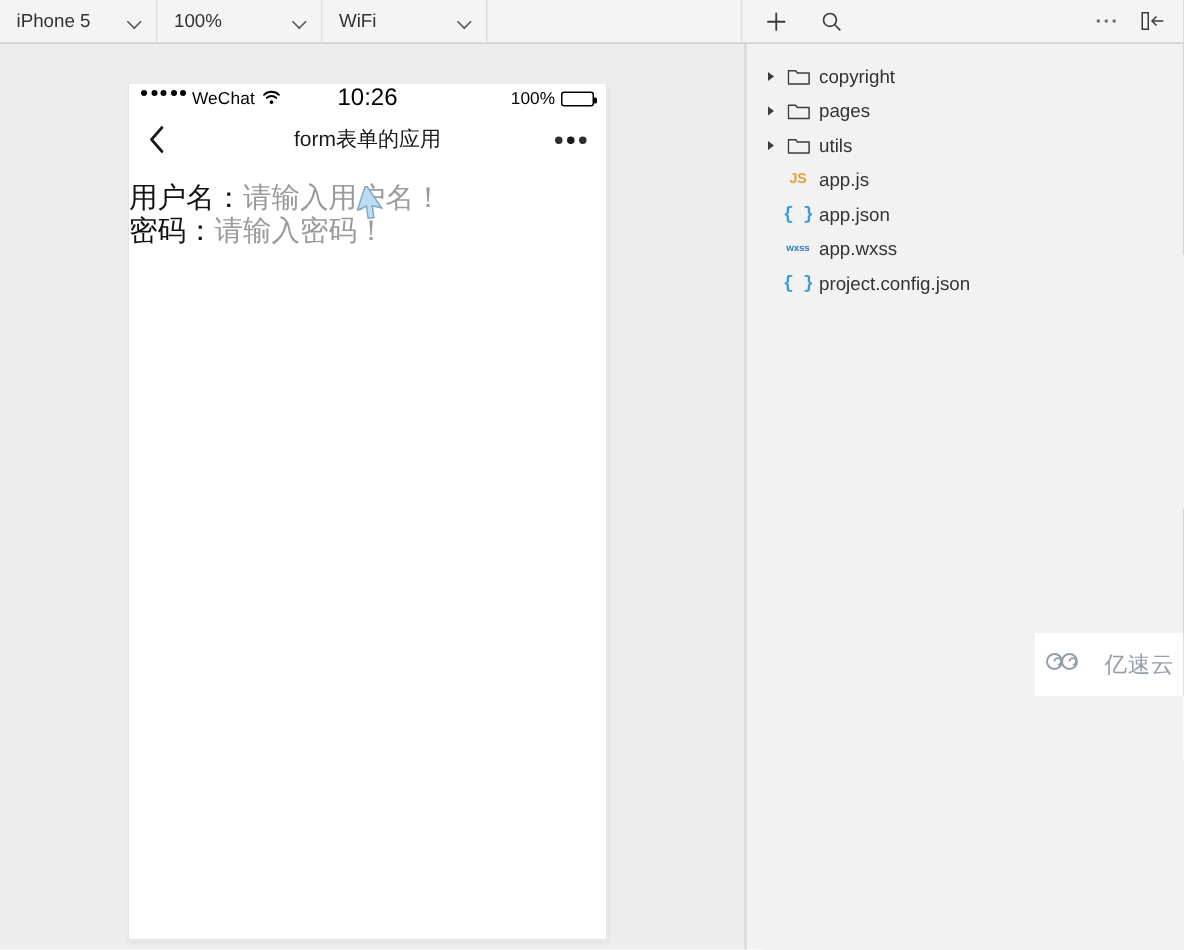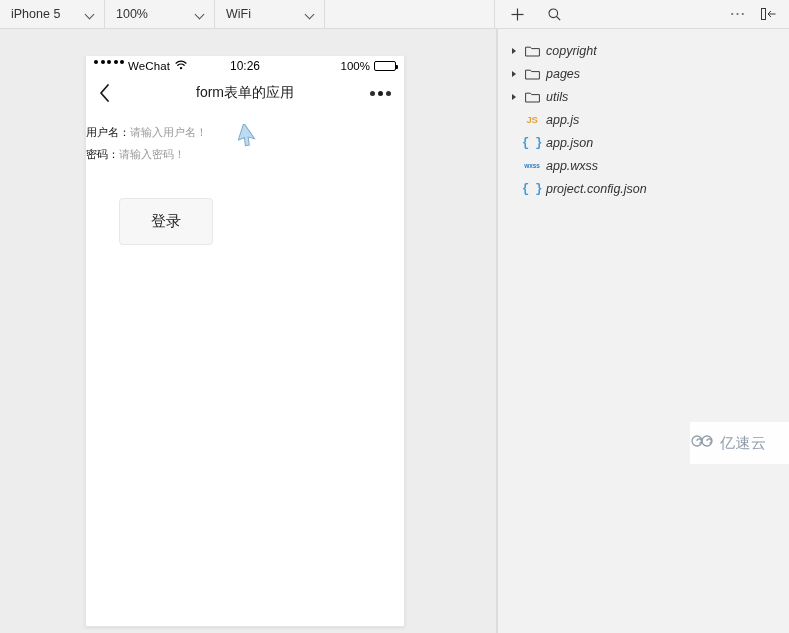--- a/index.html
+++ b/index.html
@@ -123,21 +123,21 @@
   .sb-dots { display: flex; gap: 2.5px; align-items: center; }
   .sb-dots i {
     width: 4px; height: 4px; border-radius: 50%;
     background: #000; display: block;
   }
   .sb-carrier { font-size: 11.5px; letter-spacing: 0.1px; }
   .sb-wifi { margin-left: 1px; display: flex; align-items: flex-end; }
   .sb-time {
     position: absolute; left: 0; right: 0;
     text-align: center;
-    font-size: 12px;
+    font-size: 16px;
     font-weight: 500;
     pointer-events: none;
   }
   .sb-right {
     margin-left: auto;
     display: flex; align-items: center; gap: 4px;
     font-size: 11.5px;
   }
   .battery {
     width: 22px; height: 10px;
@@ -195,21 +195,21 @@
   
   .page-body {
     background: #ffffff;
     padding: 12px 0 0 0;
     position: relative;
     height: 517px;
   }
   .form-row {
     display: flex;
     align-items: flex-end;
-    font-size: 11px;
+    font-size: 19px;
     line-height: 21px;
     padding: 0 0 0 0;
     margin-bottom: 1px;
   }
   .form-label { color: #111111; }
   .form-placeholder { color: #9a9a9a; }
 
   .btn-row {
     display: flex;
     margin-top: 33px;
@@ -267,21 +267,21 @@
     border-left: 4.5px solid #3c3c3c;
     border-top: 3.5px solid transparent;
     border-bottom: 3.5px solid transparent;
   }
   .tw-icon {
     width: 22px; height: 16px;
     display: flex; align-items: center; justify-content: center;
     flex: 0 0 22px;
     margin-right: 3px;
   }
-  .tw-label { white-space: nowrap; font-style: italic; }
+  .tw-label { white-space: nowrap; }
   .file-row { padding-left: 23px; }
   .ft-js {
     font-size: 9.5px;
     font-weight: bold;
     color: #e0a33e;
     font-family: "Liberation Sans", sans-serif;
     letter-spacing: -0.2px;
   }
   .ft-json {
     font-size: 12px;
@@ -299,21 +299,22 @@
   }
 
   
   .watermark {
     position: absolute;
     right: 0px; bottom: 0px;
     width: 99px; height: 42px;
     background: #ffffff;
     display: flex;
     align-items: center;
-    gap: 4px;
+    justify-content: center;
+    gap: 14px;
     opacity: 0.96;
   }
   .wm-text {
     font-size: 15px;
     color: #8e9aa8;
     font-family: "DejaVu Sans", sans-serif;
     letter-spacing: 0.5px;
   }
 </style>
 </head>
@@ -425,21 +426,20 @@
           <span class="form-placeholder">请输入密码！</span>
         </div>
 
         <div class="cursor-ghost">
           <svg width="22" height="26" viewBox="0 0 22 26">
             <polygon points="2,1 2,19 7,14.5 10.5,22 14,20.2 10.5,13 17,12.5" fill="#bcdcf2" stroke="#7fa9c9" stroke-width="1" transform="rotate(18 10 12)"></polygon>
           </svg>
         </div>
 
         <div class="btn-row">
-          <div class="wx-btn">登录</div>
         </div>
 
       </div>
     </div>
   </div>
 
   <div class="vdivider"></div>
 
   <div class="files-panel">
 

